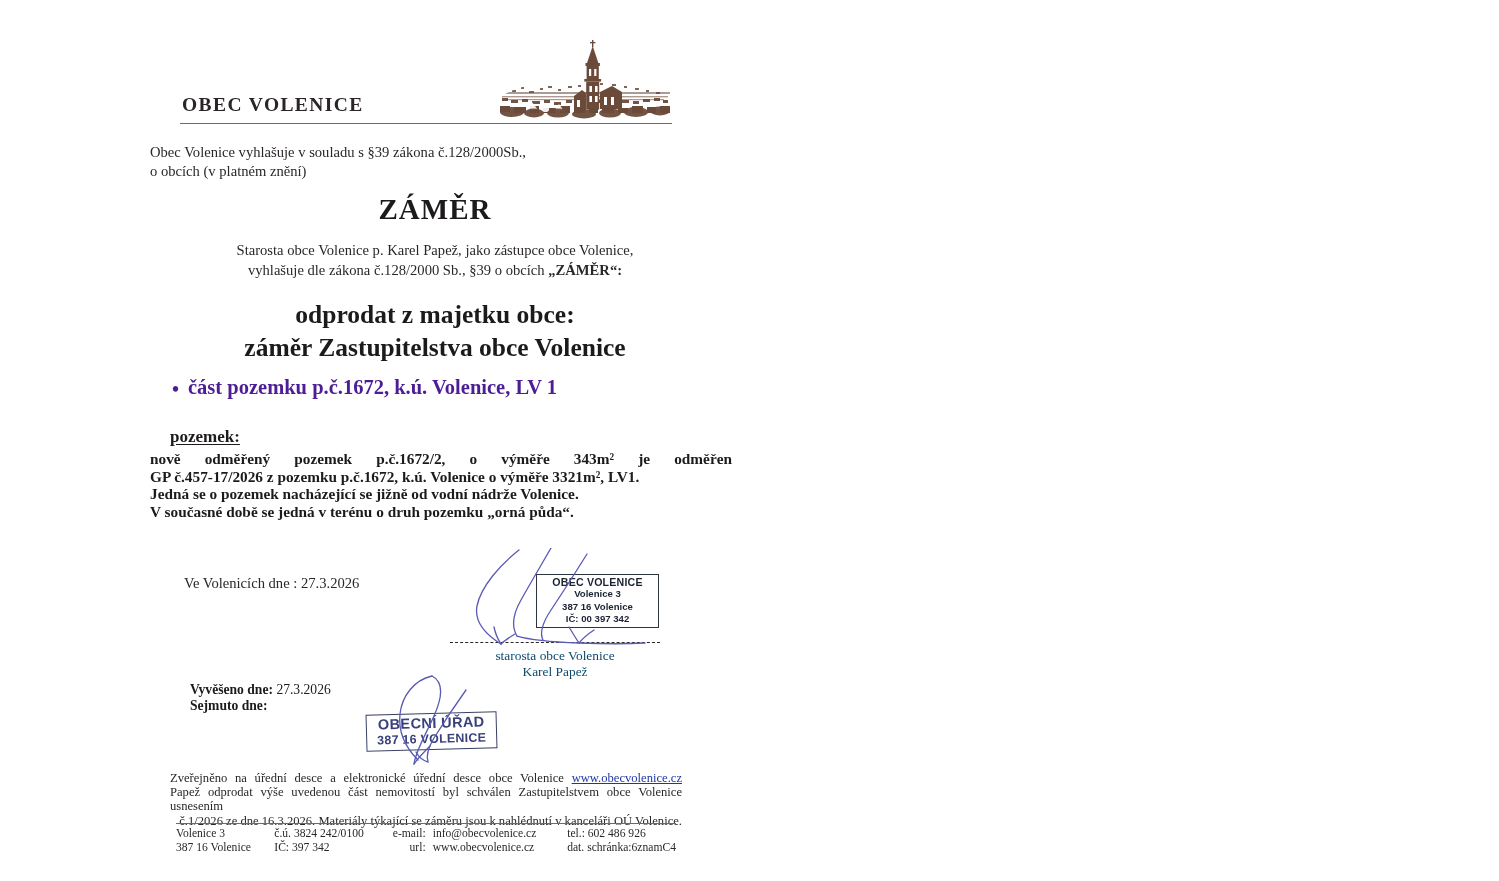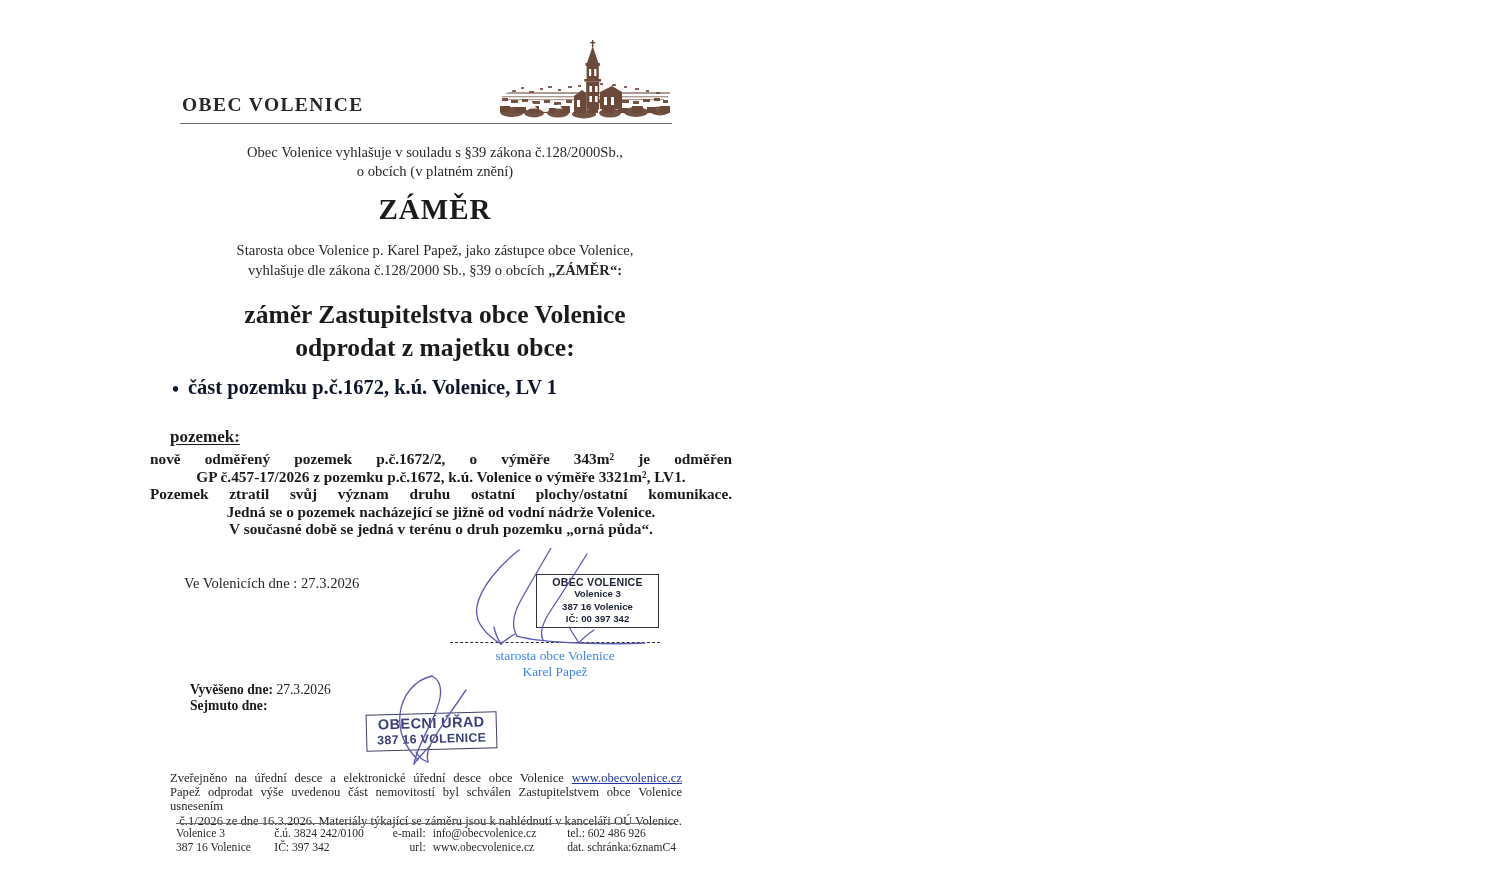--- a/index.html
+++ b/index.html
@@ -62,21 +62,21 @@
     overflow: hidden;
   }
   .village-art svg { display: block; }
 
   
   .intro {
     position: absolute;
     left: 150px;
     top: 143px;
     width: 570px;
-    text-align: center;
+    text-align: left;
     font-size: 14.6px;
     line-height: 19px;
     color: #2b2727;
   }
   .intro div { white-space: nowrap; }
 
   
   .doc-title {
     position: absolute;
     left: 150px;
@@ -118,21 +118,21 @@
   .main-heading div { white-space: nowrap; }
 
   
   .bullet-row {
     position: absolute;
     left: 172px;
     top: 376px;
     width: 560px;
     font-size: 20.5px;
     font-weight: bold;
-    color: #0f172a;
+    color: #4c1d95;
     white-space: nowrap;
   }
   .bullet-dot {
     display: inline-block;
     width: 16px;
     font-size: 20px;
     line-height: 1;
     vertical-align: middle;
   }
 
@@ -154,21 +154,21 @@
     width: 582px;
     font-size: 15.3px;
     font-weight: bold;
     line-height: 17.6px;
     color: #1d1a1a;
   }
   .body-block .just {
     text-align: justify;
     text-align-last: justify;
   }
-  .body-block .plain { text-align: center; white-space: nowrap; }
+  .body-block .plain { text-align: left; white-space: nowrap; }
 
   
   .place-date {
     position: absolute;
     left: 184px;
     top: 575px;
     font-size: 14.6px;
     color: #2b2727;
     white-space: nowrap;
   }
@@ -211,21 +211,21 @@
     border-top: 1.5px dashed #2b2727;
   }
   .sign-caption {
     position: absolute;
     left: 0;
     top: 88px;
     width: 230px;
     text-align: center;
     font-size: 13.4px;
     line-height: 16px;
-    color: #3b82f6;
+    color: #0c4a6e;
   }
 
   .ink-signature-1 {
     position: absolute;
     left: 455px;
     top: 548px;
     width: 200px;
     height: 110px;
     pointer-events: none;
   }
@@ -464,34 +464,33 @@
   </div>
 
   <div class="doc-title">ZÁMĚR</div>
 
   <div class="declaration">
     <div>Starosta obce Volenice p. Karel Papež, jako zástupce obce Volenice,</div>
     <div><span>vyhlašuje dle zákona č.128/2000 Sb., §39 o obcích  </span><b>„ZÁMĚR“:</b></div>
   </div>
 
   <div class="main-heading">
+    <div>odprodat z majetku obce:</div>
     <div>záměr Zastupitelstva obce Volenice</div>
-    <div>odprodat z majetku obce:</div>
   </div>
 
   <div class="bullet-row">
     <span class="bullet-dot">•</span><span>část pozemku p.č.1672, k.ú. Volenice, LV 1</span>
   </div>
 
   <div class="section-label">pozemek:</div>
 
   <div class="body-block">
     <div class="just">nově odměřený pozemek p.č.1672/2, o výměře 343m² je odměřen</div>
     <div class="plain">GP č.457-17/2026 z pozemku p.č.1672, k.ú. Volenice o výměře 3321m², LV1.</div>
-    <div class="just">Pozemek ztratil svůj význam druhu ostatní plochy/ostatní komunikace.</div>
     <div class="plain">Jedná se o pozemek nacházející se jižně od vodní nádrže Volenice.</div>
     <div class="plain">V současné době se jedná v terénu o druh pozemku „orná půda“.</div>
   </div>
 
   <div class="place-date">Ve Volenicích dne :  27.3.2026</div>
 
   <div class="sign-block">
     <div class="office-stamp">
       <div class="ln1">OBEC VOLENICE</div>
       <div class="ln2">Volenice 3</div>

